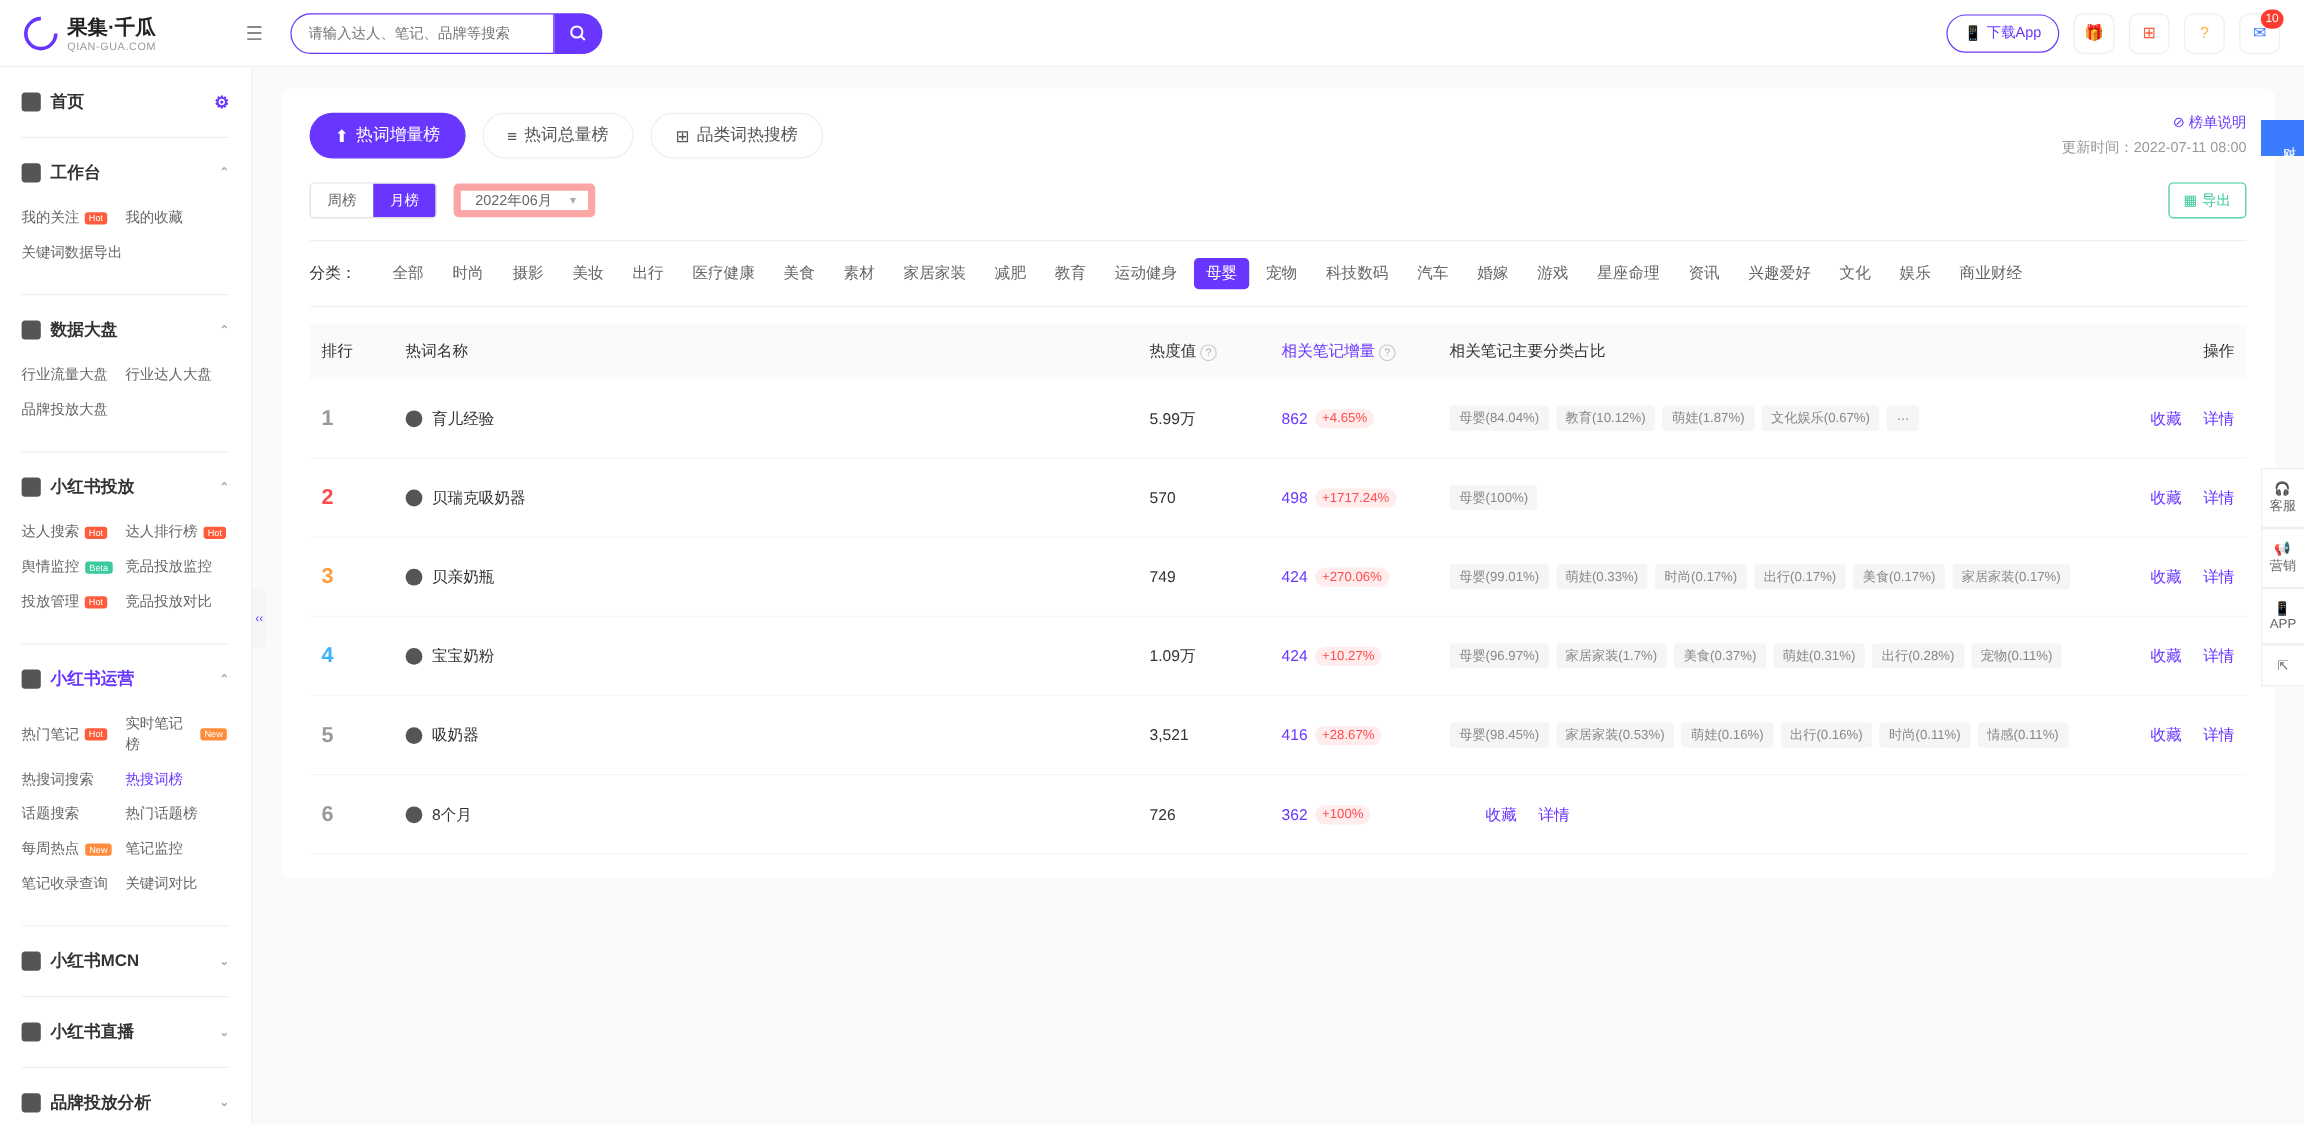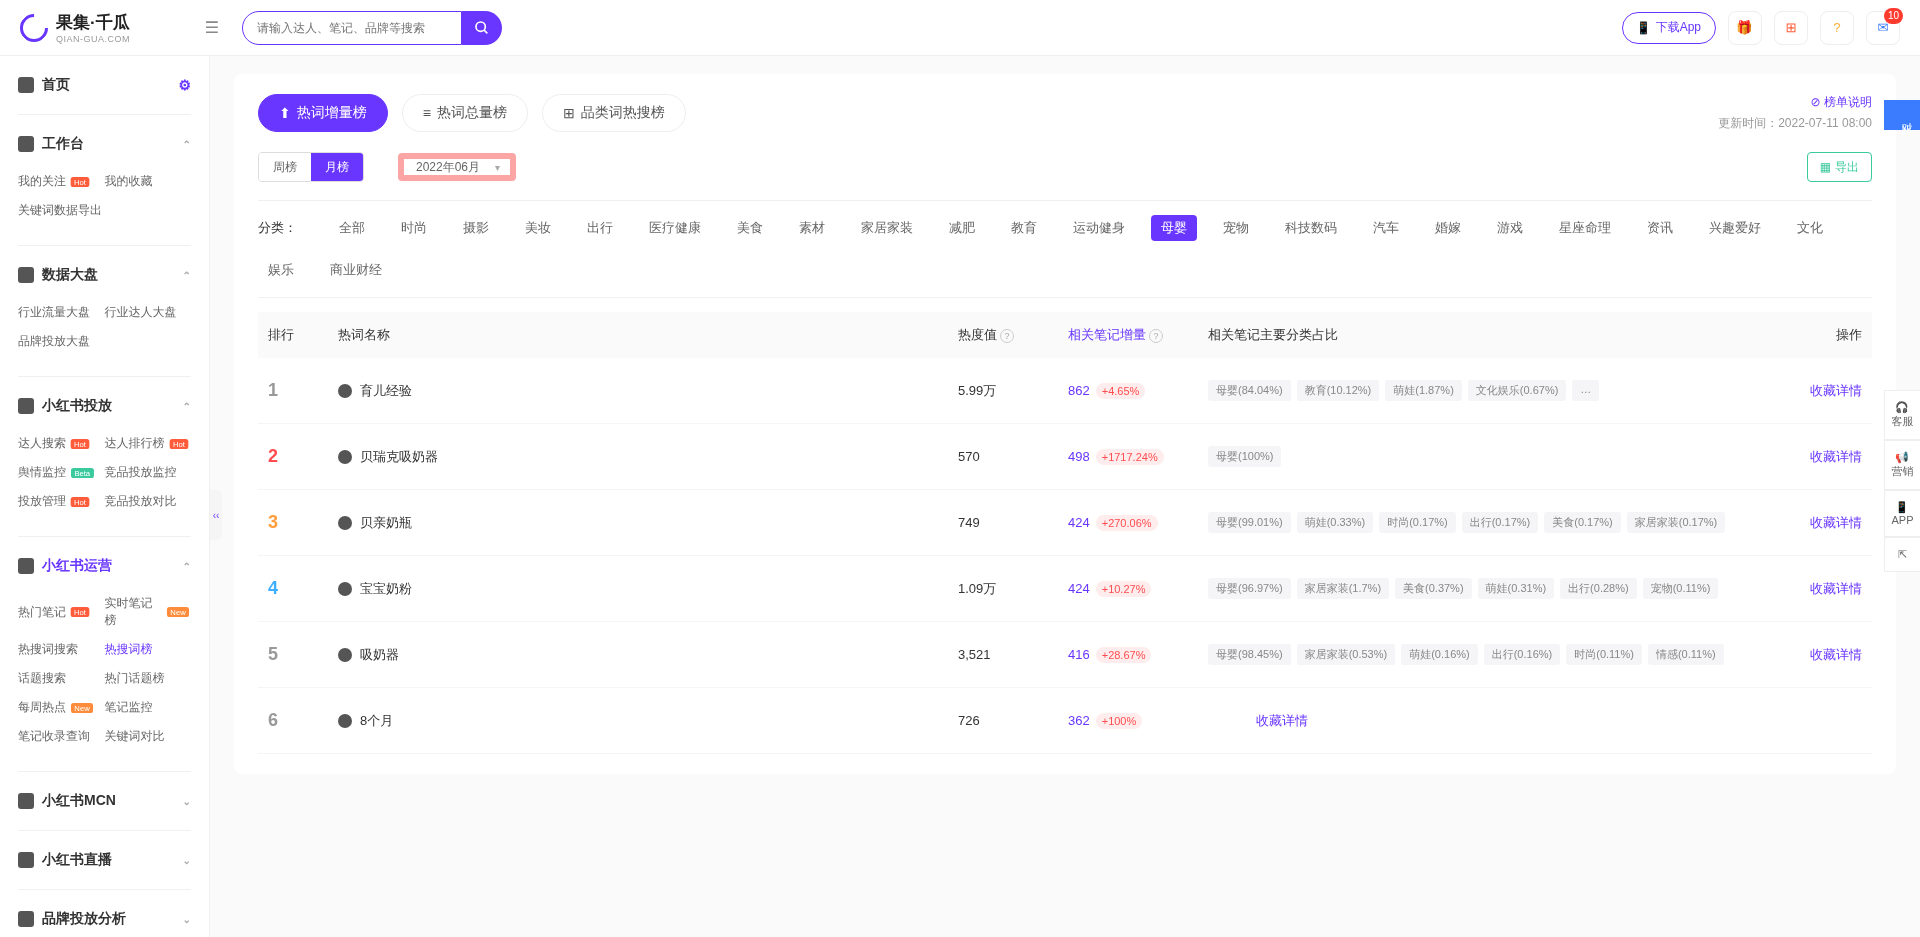--- a/index.html
+++ b/index.html
@@ -42,29 +42,29 @@
 
 
 .main { flex: 1; padding-top: 56px; background: #fafafa; overflow-y: auto; }
 .content { margin: 18px 24px; background: #fff; border-radius: 8px; padding: 20px 24px; }
 .tabs-row { display: flex; align-items: center; margin-bottom: 20px; }
 .tab-pill { height: 38px; padding: 0 20px; border-radius: 19px; border: 1px solid #eee; background: #fff; color: #555; font-size: 14px; margin-right: 14px; cursor: pointer; display: flex; align-items: center; gap: 6px; }
 .tab-pill.active { background: #6936ff; border-color: #6936ff; color: #fff; }
 .tabs-right { margin-left: auto; text-align: right; font-size: 12px; color: #999; }
 .tabs-right .help { color: #6936ff; cursor: pointer; margin-bottom: 4px; }
 
-.filter-row { display: flex; align-items: center; margin-bottom: 18px; gap: 20px; }
+.filter-row { display: flex; align-items: center; margin-bottom: 18px; }
 .seg { display: flex; border: 1px solid #ddd; border-radius: 4px; overflow: hidden; margin-right: 14px; }
 .seg-btn { height: 28px; padding: 0 14px; background: #fff; border: none; font-size: 12px; cursor: pointer; color: #666; }
 .seg-btn.active { background: #6936ff; color: #fff; }
 .date-select { height: 28px; padding: 0 30px 0 12px; border: 6px solid #fca5a5; border-radius: 4px; background: #fff; font-size: 12px; cursor: pointer; display: flex; align-items: center; color: #666; position: relative; }
 .date-select::after { content: "▾"; position: absolute; right: 10px; color: #aaa; font-size: 10px; }
 .export-btn { margin-left: auto; height: 30px; padding: 0 12px; border: 1px solid #3bc99e; border-radius: 4px; background: #fff; color: #3bc99e; font-size: 12px; cursor: pointer; display: flex; align-items: center; gap: 4px; }
 
-.cat-row { display: flex; align-items: center; padding: 14px 0; border-top: 1px solid #f0f0f0; border-bottom: 1px solid #f0f0f0; flex-wrap: wrap; gap: 16px; }
+.cat-row { display: flex; align-items: center; padding: 14px 0; border-top: 1px solid #f0f0f0; border-bottom: 1px solid #f0f0f0; flex-wrap: wrap; gap: 4px; }
 .cat-label { font-size: 13px; color: #333; margin-right: 16px; }
 .cat-item { padding: 4px 10px; font-size: 13px; color: #666; cursor: pointer; border-radius: 4px; }
 .cat-item.active { background: #6936ff; color: #fff; }
 
 
 .table { margin-top: 14px; }
 .thead { display: flex; align-items: center; padding: 14px 10px; background: #fafafa; font-size: 13px; color: #333; font-weight: 500; }
 .th-rank { width: 70px; }
 .th-name { flex: 0 0 620px; }
 .th-heat { width: 110px; }
@@ -79,21 +79,21 @@
 .trow:nth-child(3) .td-rank { color: #ff9c3b; }
 .trow:nth-child(4) .td-rank { color: #3bb0ff; }
 .td-name { flex: 0 0 620px; display: flex; align-items: center; gap: 8px; }
 .kw-ico { width: 14px; height: 14px; border-radius: 50%; background: #555; display: inline-block; }
 .td-heat { width: 110px; color: #333; }
 .td-notes { width: 140px; display: flex; align-items: center; gap: 6px; }
 .td-notes .count { color: #6936ff; }
 .td-notes .delta { background: #ffecec; color: #ff4d4f; font-size: 11px; padding: 2px 6px; border-radius: 10px; }
 .td-cats { flex: 1; display: flex; flex-wrap: wrap; gap: 6px; align-content: center; }
 .cat-tag { background: #f5f5f7; color: #888; font-size: 11px; padding: 3px 8px; border-radius: 3px; }
-.td-ops { width: 100px; text-align: right; display: flex; gap: 0; justify-content: flex-end; }
+.td-ops { width: 100px; text-align: right; display: flex; gap: 18px; justify-content: flex-end; }
 .td-ops span { color: #6936ff; cursor: pointer; font-size: 13px; }
 
 
 .float-rail { position: fixed; right: 0; top: 100px; width: 36px; display: flex; flex-direction: column; z-index: 50; }
 .rail-item { background: #fff; border: 1px solid #eee; border-right: none; padding: 10px 4px; font-size: 11px; color: #666; text-align: center; cursor: pointer; writing-mode: horizontal-tb; }
 .rail-item.blue { background: #3b7cff; color: #fff; border-color: #3b7cff; writing-mode: vertical-rl; letter-spacing: 2px; padding: 12px 6px; }
 .rail-gap { height: 260px; }
 </style>
 </head>
 <body>

